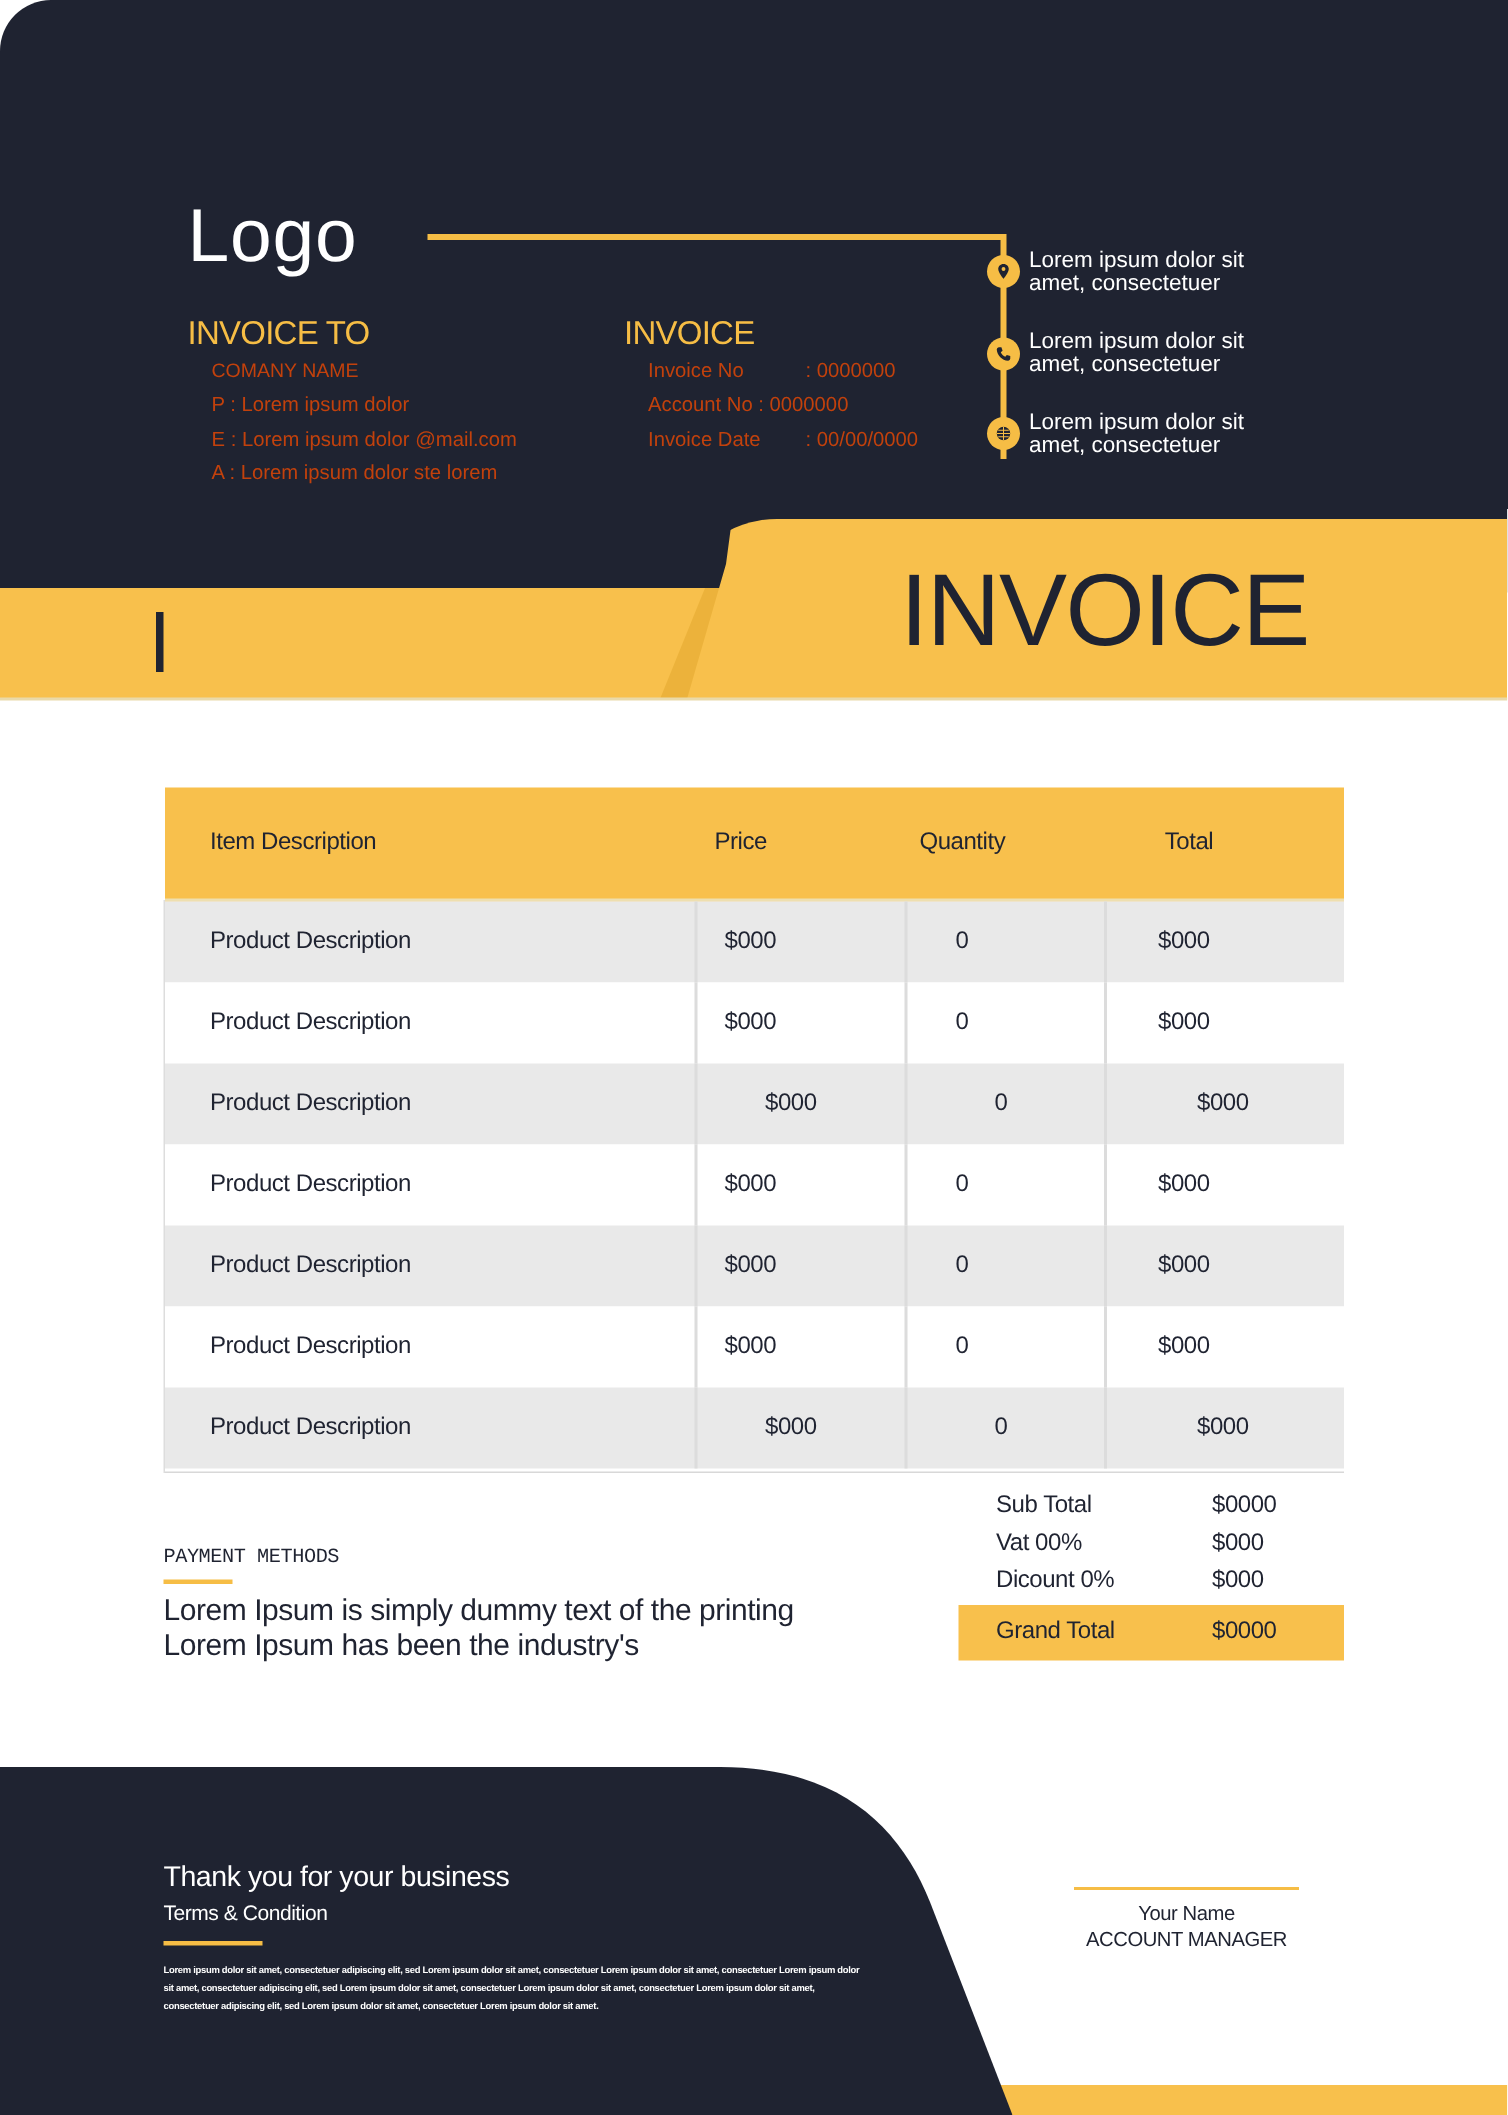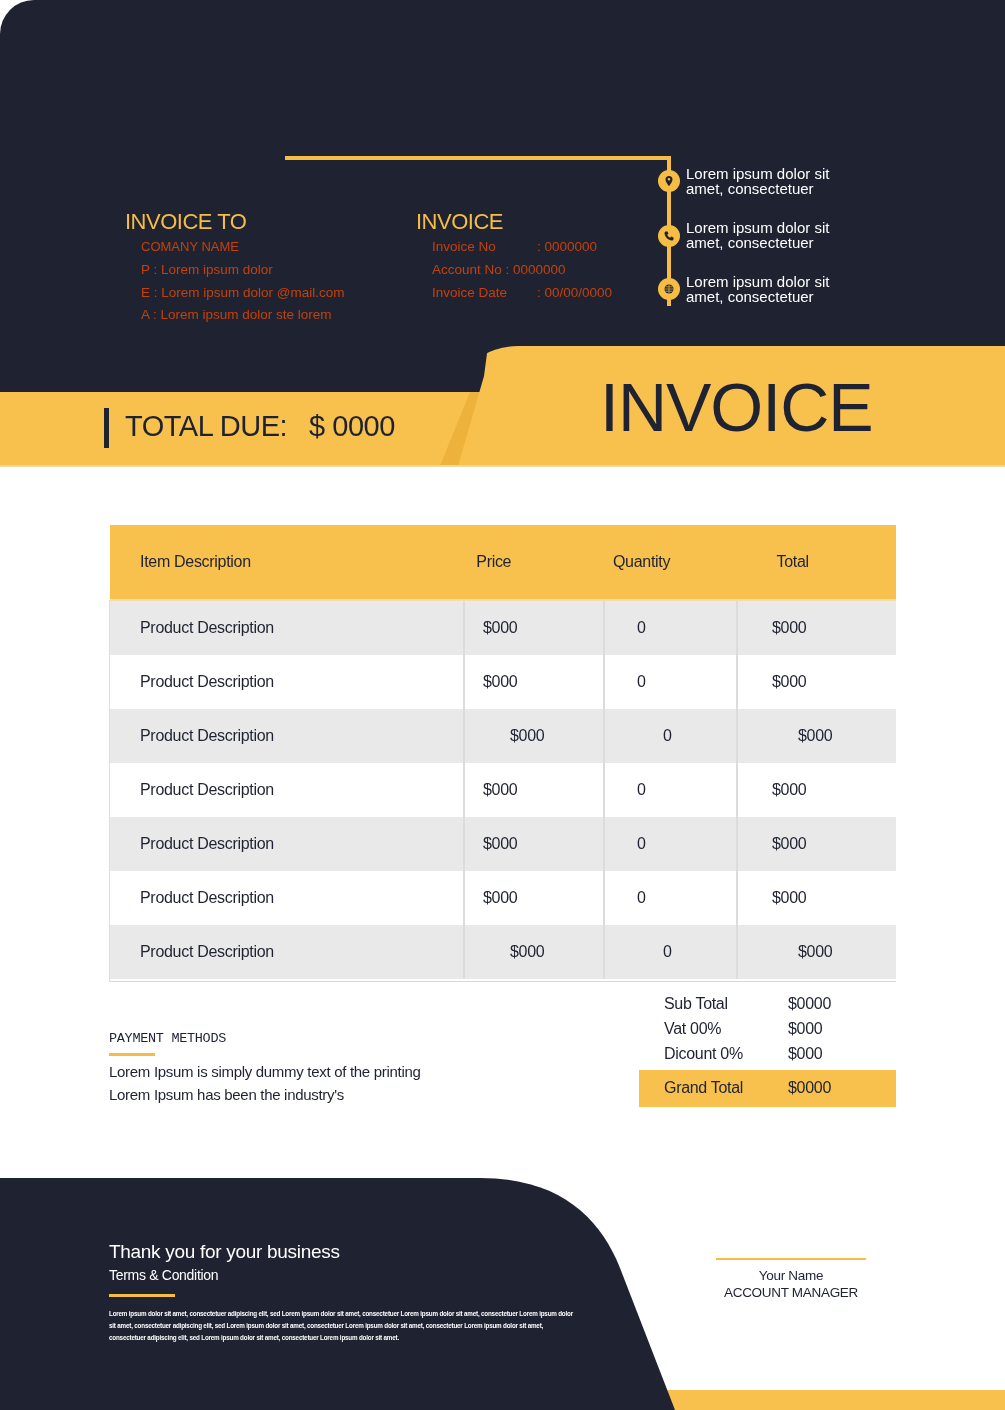--- a/index.html
+++ b/index.html
@@ -47,45 +47,46 @@
   .head .c4 { padding-left: 34px; }
   .row.shift .c2 { padding-left: 45px; }
   .row.shift .c3 { padding-left: 58px; }
   .row.shift .c4 { padding-left: 60px; }
   .tbl-bottom { position: absolute; left: 110px; top: 981px; width: 786px; height: 1px; background: #d8d8d8; }
   .tbl-left { position: absolute; left: 109px; top: 600px; width: 1px; height: 382px; background: #dddddd; }
 
   
   .pm-title { position: absolute; left: 109px; top: 1031px; font-size: 13.5px; color: #1f2331; letter-spacing: -0.3px; font-family: Liberation Mono, monospace; }
   .pm-underline { position: absolute; left: 109px; top: 1053px; width: 46px; height: 3px; background: #f6bd45; }
-  .pm-text { position: absolute; left: 109px; font-size: 15px; color: #1f2331; letter-spacing: -0.3px; }
+  .pm-text { position: absolute; left: 109px; font-size: 20px; color: #1f2331; letter-spacing: -0.3px; }
 
   
   .tot-row { position: absolute; left: 664px; font-size: 16px; color: #1f2331; letter-spacing: -0.3px; }
-  .tot-row .v { position: absolute; left: 124px; white-space: nowrap; text-align: right; }
+  .tot-row .v { position: absolute; left: 144px; white-space: nowrap; text-align: right; }
   .grand-bg { position: absolute; left: 639px; top: 1070px; width: 257px; height: 37px; background: #f8c04c; }
 
   
   .foot-dark { position: absolute; left: 0; top: 1178px; width: 680px; height: 232px; background: #1f2331; clip-path: path('M0 0 L480 0 C560 0 600 40 620 90 L675 232 L0 232 Z'); }
   .foot-yellow { position: absolute; left: 665px; top: 1390px; width: 340px; height: 20px; background: #f8c04c; }
   .thanks { position: absolute; left: 109px; top: 1241px; font-size: 19px; color: #ffffff; letter-spacing: -0.3px; }
   .terms { position: absolute; left: 109px; top: 1267px; font-size: 14px; color: #ffffff; letter-spacing: -0.3px; }
   .terms-underline { position: absolute; left: 109px; top: 1294px; width: 66px; height: 3px; background: #f6bd45; }
   .terms-body { position: absolute; left: 109px; top: 1308px; width: 472px; font-size: 6.3px; line-height: 12px; color: #ffffff; font-weight: bold; letter-spacing: -0.2px; }
 
   .sig-name { position: absolute; left: 690px; top: 1210px; font-size: 41px; color: #1f2331; letter-spacing: 0.5px; }
   .sig-line { position: absolute; left: 716px; top: 1258px; width: 150px; height: 2px; background: #f6bd45; }
   .sig-role { position: absolute; left: 700px; width: 182px; text-align: center; font-size: 13.5px; color: #1f2331; letter-spacing: -0.3px; }
 </style>
 </head>
 <body>
 
 <div class="page">
 
   <div class="hdr-bg"></div>
+  <div class="logo">Logo</div>
   <div class="logo-line"></div>
   <div class="timeline-v"></div>
 
   <div class="tl-dot" style="top:170px">
     <svg viewBox="0 0 12 12">
         <path d="M6 1 C3.8 1 2.5 2.6 2.5 4.4 C2.5 6.8 6 11 6 11 C6 11 9.5 6.8 9.5 4.4 C9.5 2.6 8.2 1 6 1 Z M6 5.6 A1.3 1.3 0 1 1 6 3 A1.3 1.3 0 1 1 6 5.6 Z" fill="#1f2331"></path>
       </svg>
   </div>
   <div class="tl-text" style="top:166px">
     <div>Lorem ipsum dolor sit</div>
@@ -126,23 +127,20 @@
   <div class="info-line" style="left:416px; top:262px;">Account No : 0000000</div>
   <div class="info-line" style="left:416px; top:285px;">
     <span class="lbl" style="width:105px">Invoice Date</span><span>: 00/00/0000</span>
   </div>
 
   <div class="band"></div>
   <div class="band-shade"></div>
   <div class="tab"></div>
   <div class="band-line"></div>
   <div class="total-bar"></div>
-  <div class="total-due">
-    <span style="margin:0">TOTAL DUE:</span><span>$ 0000</span>
-  </div>
   <div class="big-invoice">INVOICE</div>
 
   <div class="tbl">
     <div class="head">
       <div class="cell c1">Item Description</div>
       <div class="cell c2">Price</div>
       <div class="cell c3">Quantity</div>
       <div class="cell c4">Total</div>
     </div>
     <div class="row g">

